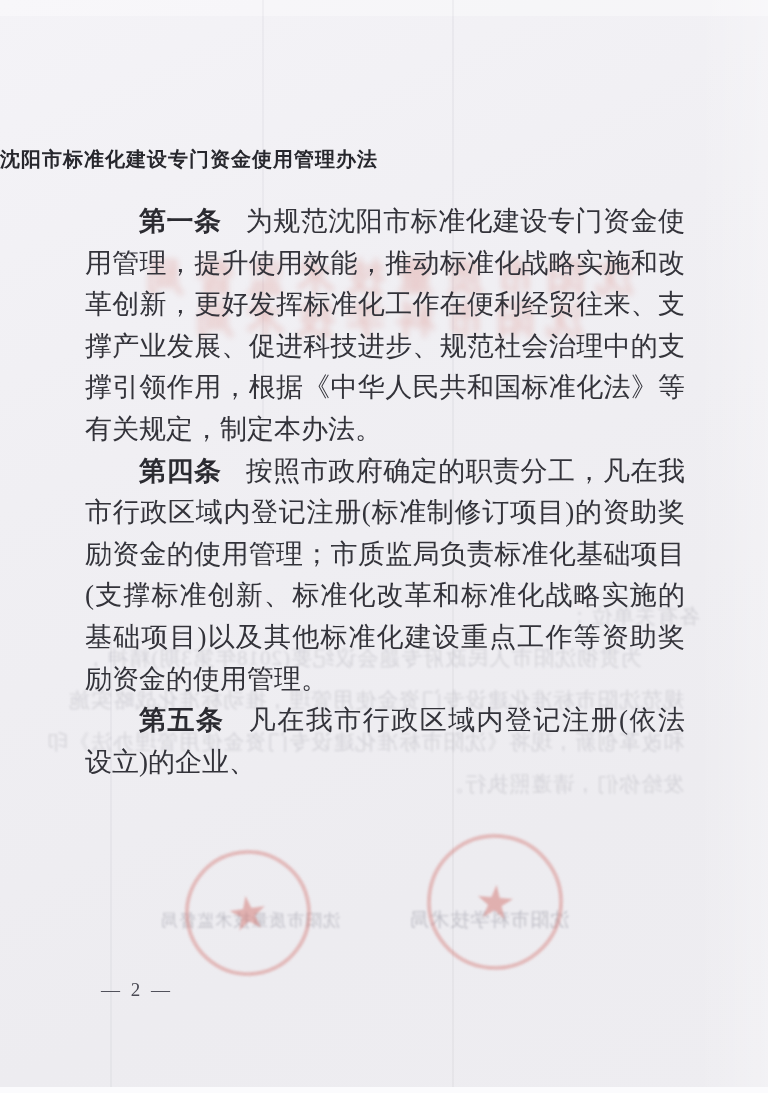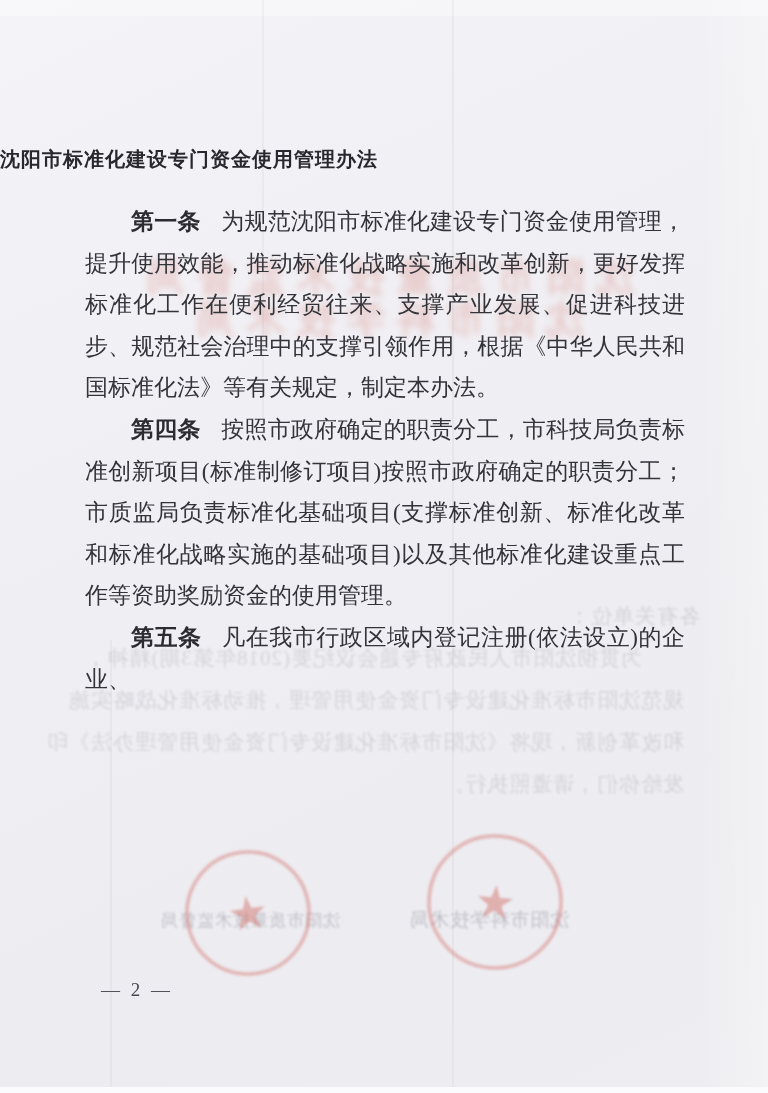--- a/index.html
+++ b/index.html
@@ -49,21 +49,21 @@
     color:rgba(210,110,104,0.48);}
 
   
   .title{
     position:absolute;top:146px;left:0;width:100%;margin:0;
     font-size:20px;font-weight:bold;
     letter-spacing:1px;color:#27272d;
   }
   .body-text{
     position:absolute;top:201px;left:85px;width:600px;
-    font-size:23px;line-height:41.6px;color:#33333a;
+    font-size:27px;line-height:41.6px;color:#33333a;
     text-align:justify;text-justify:inter-character;
   }
   .body-text p{margin:0;text-indent:2em;}
   .art-label{
     font-family:"Liberation Sans","DejaVu Sans",sans-serif;
     font-weight:bold;margin-right:0.9em;color:#2b2b31;
   }
   .page-num{
     position:absolute;top:979px;left:101px;
     font-size:19px;letter-spacing:3px;color:#4a4a54;
@@ -100,21 +100,21 @@
     <span class="seal-star">★</span>
   </div>
 
   <h1 class="title">沈阳市标准化建设专门资金使用管理办法</h1>
 
   <div class="body-text">
     <p>
       <span class="art-label">第一条</span><span>为规范沈阳市标准化建设专门资金使用管理，提升使用效能，推动标准化战略实施和改革创新，更好发挥标准化工作在便利经贸往来、支撑产业发展、促进科技进步、规范社会治理中的支撑引领作用，根据《中华人民共和国标准化法》等有关规定，制定本办法。</span>
     </p>
     <p>
-      <span class="art-label">第四条</span><span>按照市政府确定的职责分工，市科技局负责标准创新项目(标准制修订项目)按照市政府确定的职责分工；市质监局负责标准化基础项目(支撑标准创新、标准化改革和标准化战略实施的基础项目)以及其他标准化建设重点工作等资助奖励资金的使用管理。</span>
+      <span class="art-label">第四条</span><span>按照市政府确定的职责分工，凡在我市行政区域内登记注册(标准制修订项目)的资助奖励资金的使用管理；市质监局负责标准化基础项目(支撑标准创新、标准化改革和标准化战略实施的基础项目)以及其他标准化建设重点工作等资助奖励资金的使用管理。</span>
     </p>
     <p>
       <span class="art-label">第五条</span><span>凡在我市行政区域内登记注册(依法设立)的企业、</span>
     </p>
   </div>
 
   <div class="page-num">— 2 —</div>
 
   <div class="edge-bottom"></div>
 </div>

